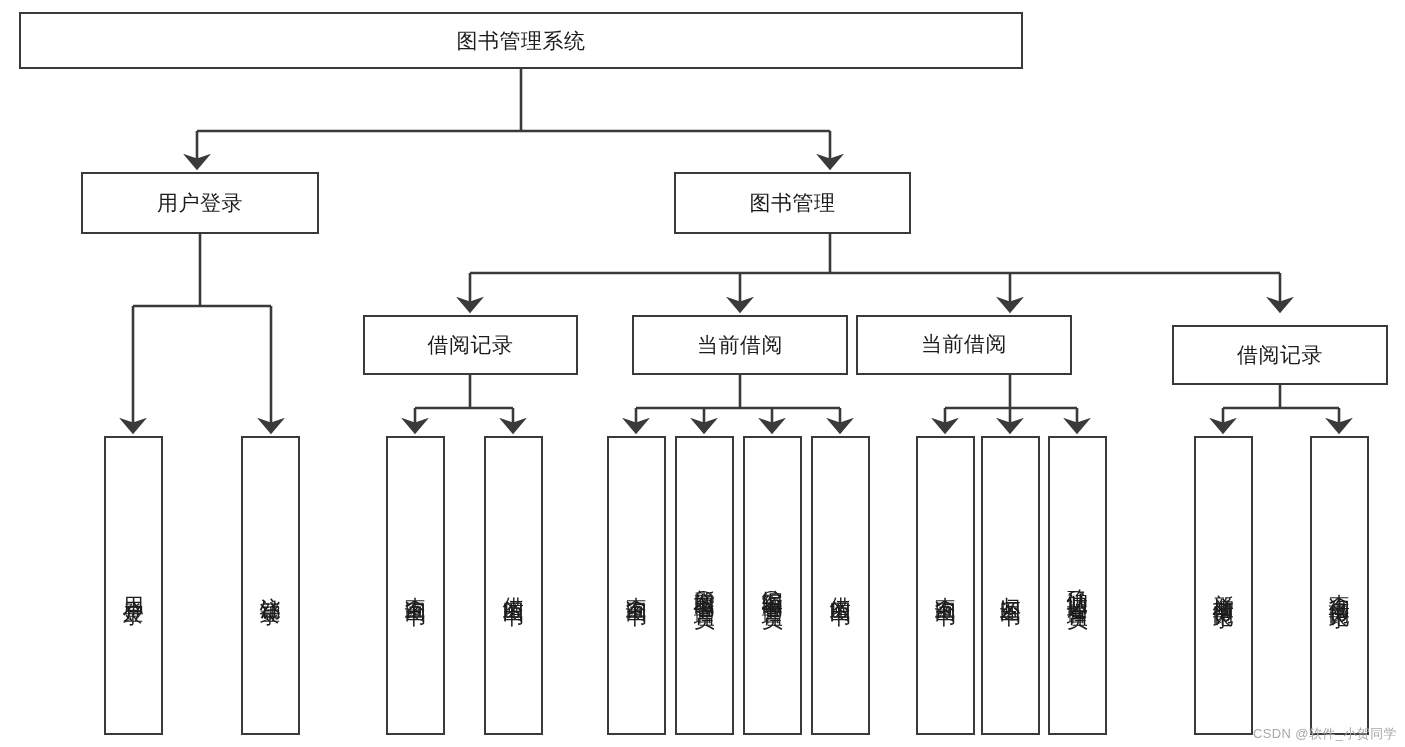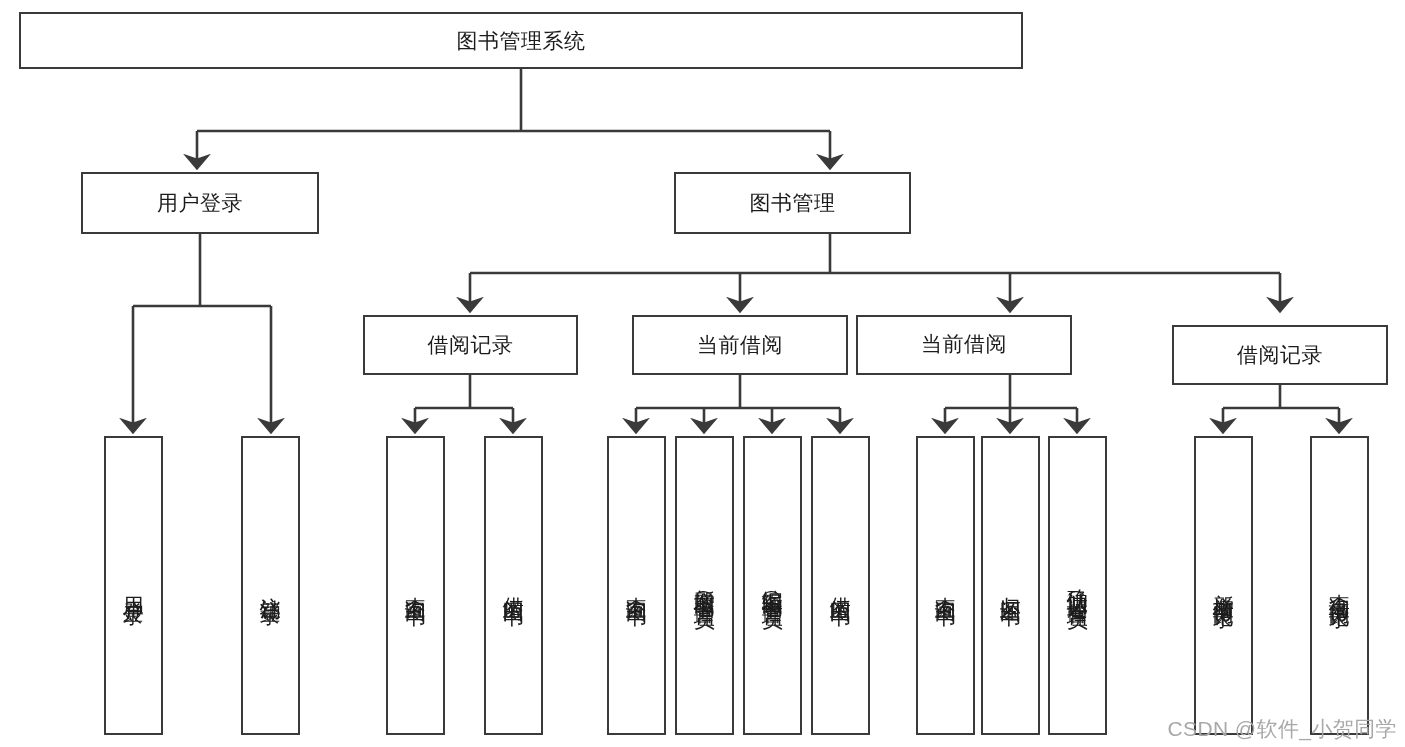--- a/index.html
+++ b/index.html
@@ -54,21 +54,21 @@
     font-size: 21px;
     line-height: 1.30;
     letter-spacing: 3px;
     white-space: nowrap;
     text-align: center;
   }
   #watermark {
     position: absolute;
     right: 8px;
     bottom: 4px;
-    font-size: 21px;
+    font-size: 13px;
     color: #a8a8a8;
     white-space: nowrap;
     letter-spacing: 0.4px;
     z-index: 5;
   }
 </style>
 </head>
 <body>
 
 <div id="diagram-root">

